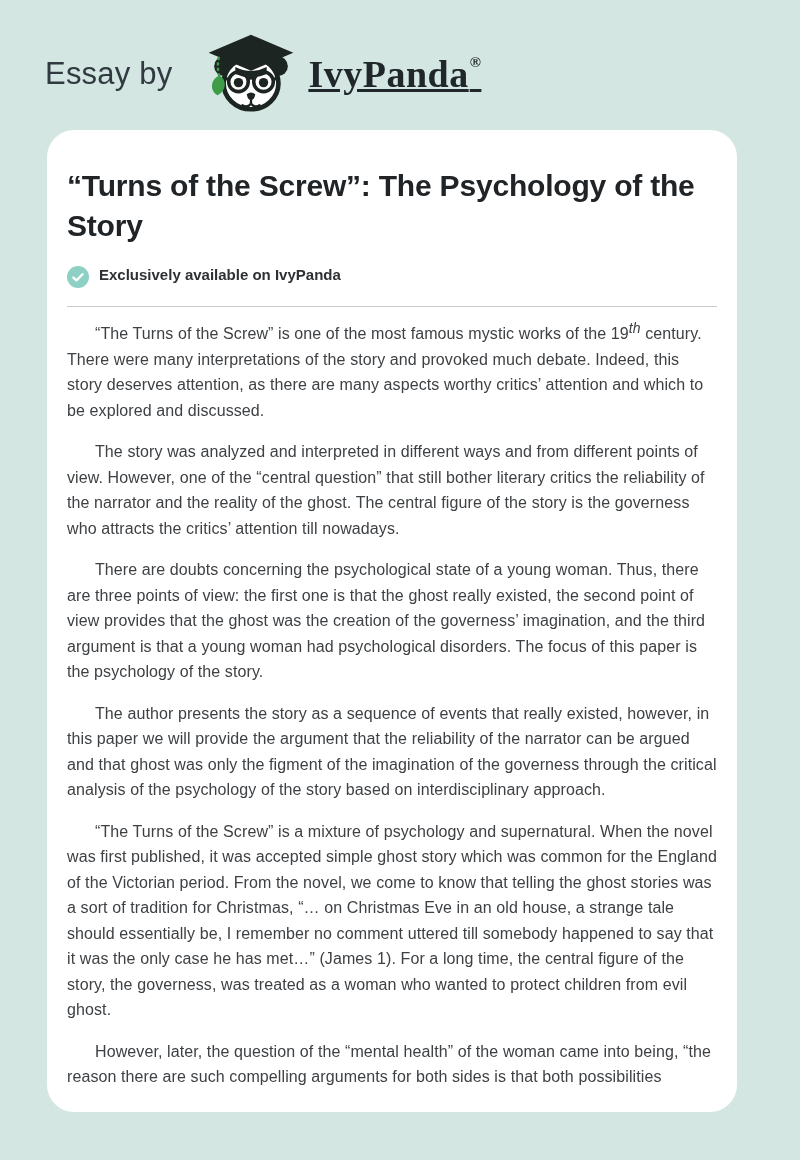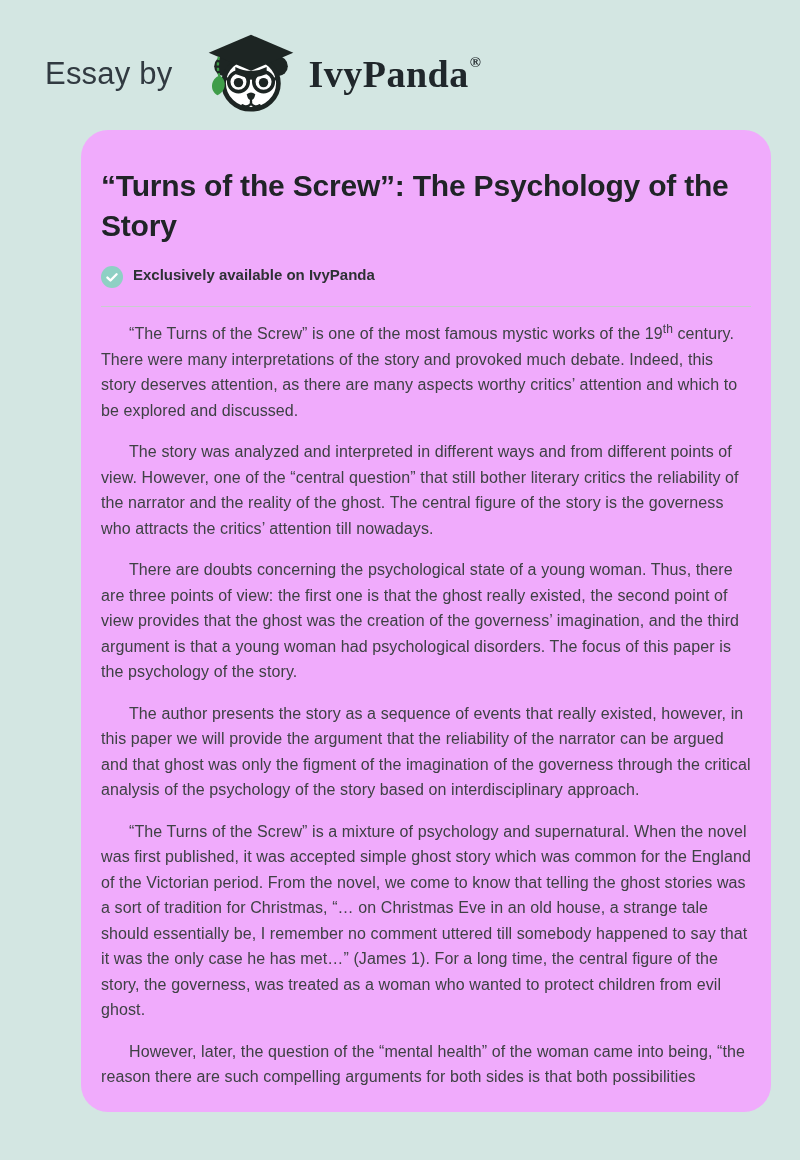--- a/index.html
+++ b/index.html
@@ -30,32 +30,33 @@
     cursor: pointer;
   }
   .logo svg.panda { display: block; }
   .brand {
     font-family: "Liberation Serif", serif;
     font-weight: 700;
     font-size: 38px;
     color: #20272b;
     letter-spacing: 0.5px;
     white-space: nowrap;
+    text-decoration: underline;
   }
   .brand .reg {
     font-size: 15px;
     vertical-align: top;
     position: relative;
     top: 2px;
     left: 1px;
   }
   .card {
     width: 690px;
-    margin: 8px auto 0 81px;
-    background: #f0abfc;
+    margin: 8px auto 0 47px;
+    background: #ffffff;
     border-radius: 27px;
     padding: 36px 20px 22px 20px;
     box-sizing: border-box;
     height: 982px;
   }
   .title {
     margin: 0 0 20px 0;
     font-size: 30px;
     line-height: 40px;
     font-weight: 700;
@@ -82,22 +83,23 @@
   .essay-body p {
     margin: 0 0 16px 0;
     font-size: 16px;
     line-height: 25.5px;
     color: #3e4144;
     text-indent: 28px;
     letter-spacing: 0.1px;
   }
   .essay-body p:last-child { margin-bottom: 0; }
   .essay-body sup {
-    font-size: 12px;
+    font-size: 14px;
     line-height: 0;
+    font-style: italic;
   }
 </style>
 </head>
 <body>
 
 <header class="site-header">
   <span class="essay-by">Essay by</span>
   <span class="logo">
     <span>
       <svg class="panda" viewBox="0 0 120 104" width="94" height="82" aria-hidden="true">

